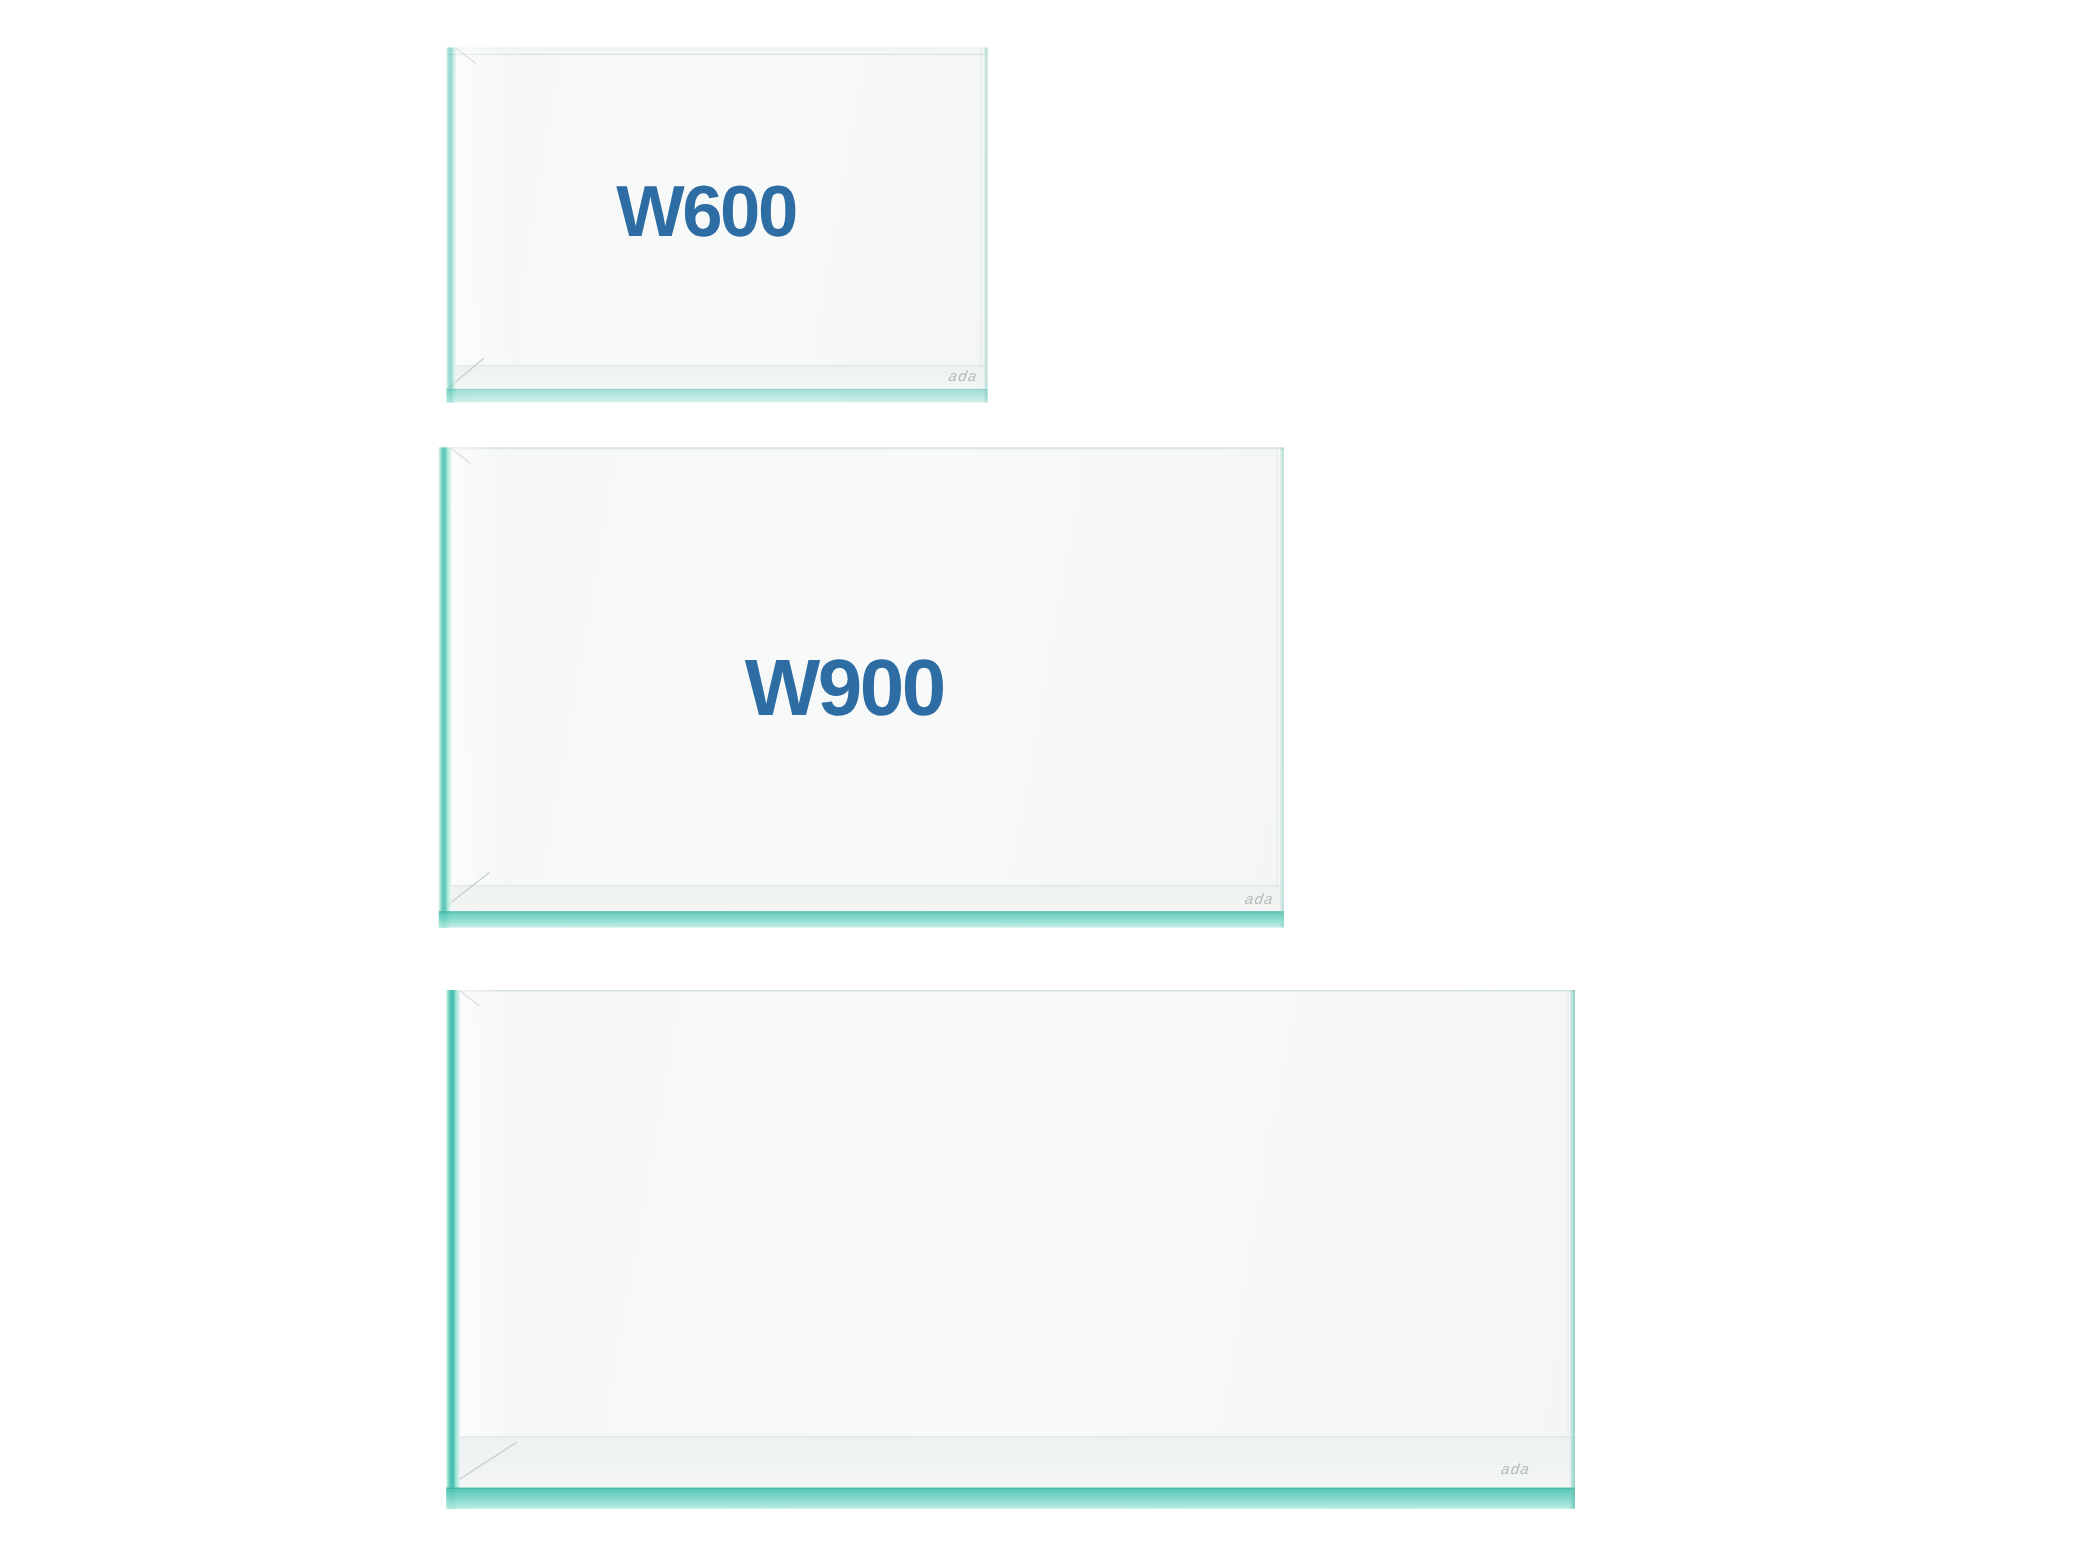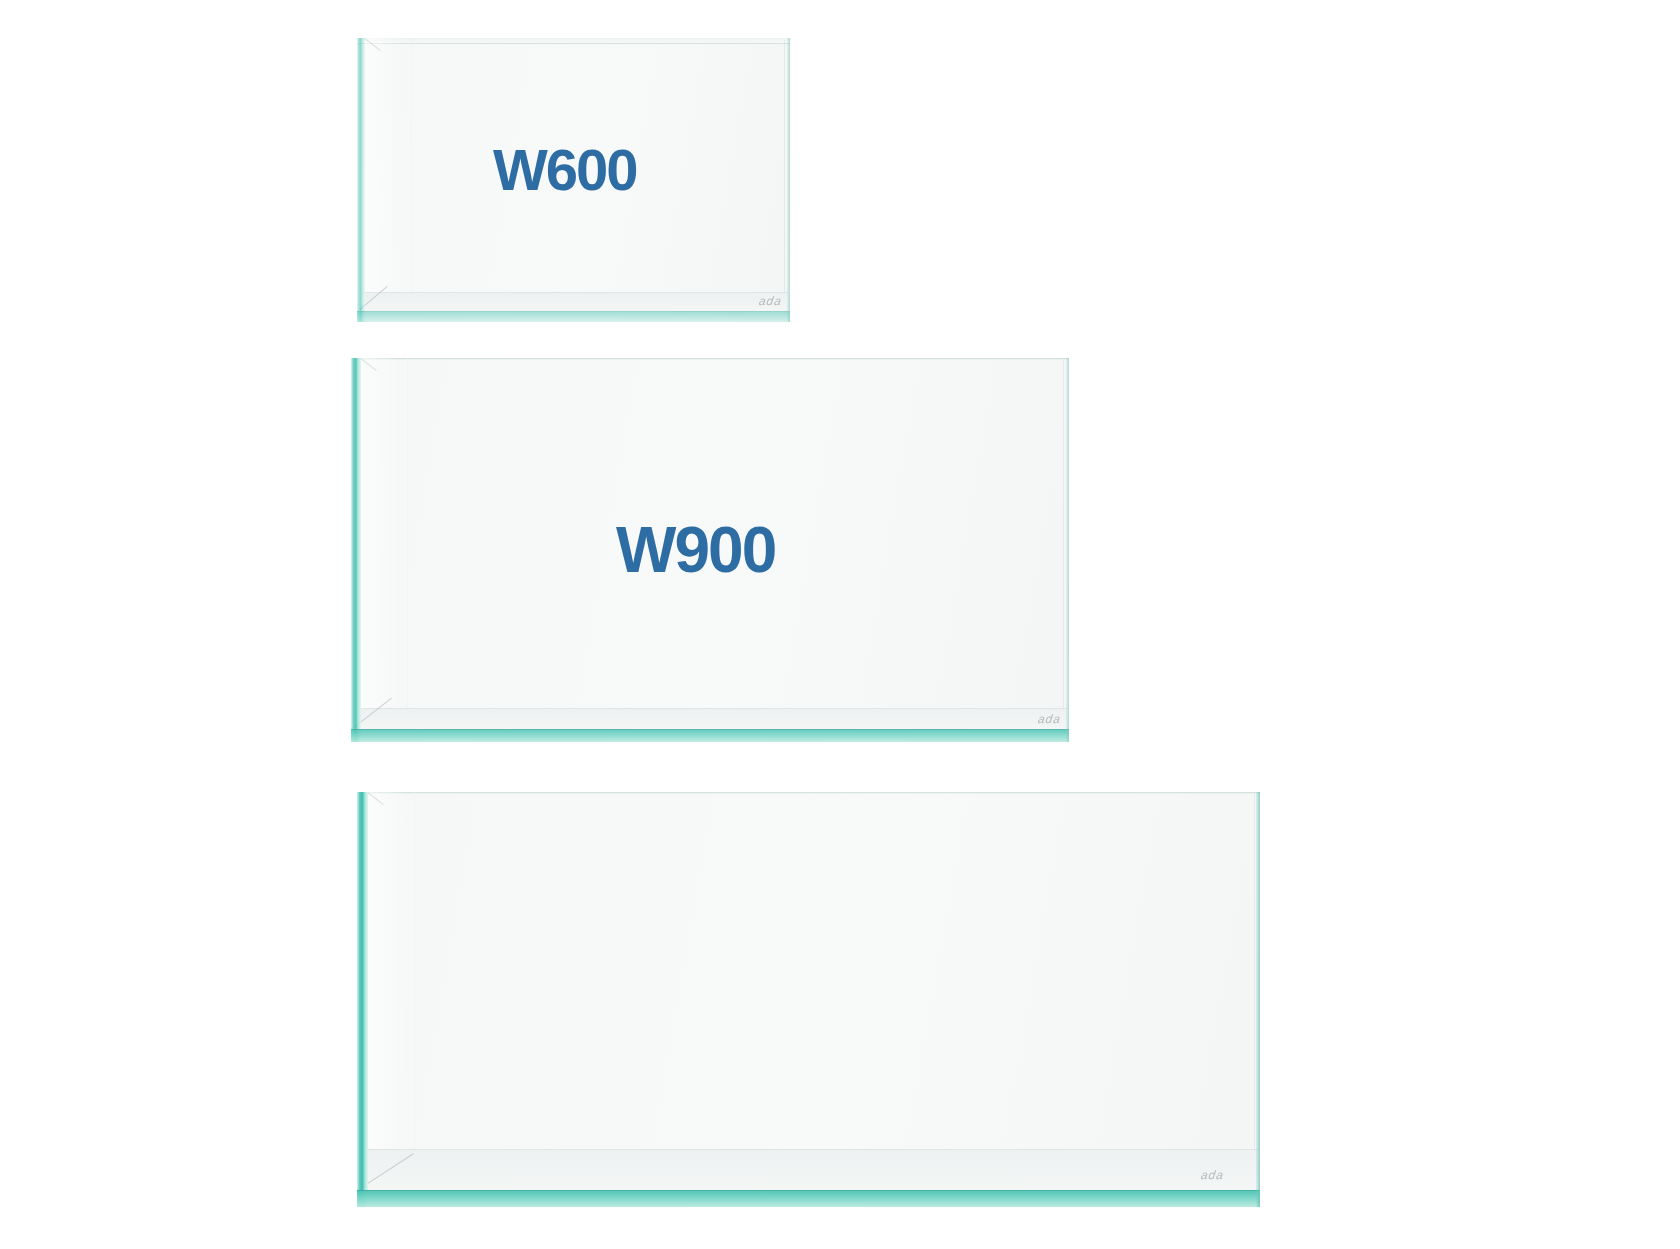--- a/index.html
+++ b/index.html
@@ -14,21 +14,21 @@
     overflow: hidden;
     background: var(--background, #ffffff);
   }
 
   
   .tank {
     position: absolute;
     background: linear-gradient(100deg, #f6f7f7 0%, var(--interior, #f8f9f9) 55%, #f4f6f6 100%);
   }
   .t1 { left: 357px; top: 38px;  width: 433px; height: 284px; --el: 8px;  --eb: 11px; --floor: 18px; }
-  .t2 { left: 351px; top: 358px; width: 676px; height: 384px; padding-left: 42px; --el: 10px; --eb: 13px; --floor: 20px; }
+  .t2 { left: 351px; top: 358px; width: 676px; height: 384px; --el: 10px; --eb: 13px; --floor: 20px; }
   .t3 { left: 357px; top: 792px; width: 903px; height: 415px; --el: 11px; --eb: 17px; --floor: 40px; }
 
   .tank > div { position: absolute; }
 
   
   .edge-left {
     left: 0; top: 0; bottom: 0;
     width: var(--el);
     background: linear-gradient(90deg,
       #d7f3ec 0%, #5cc9ba 25%, #3fbdae 48%, #a5e5d8 72%, #e2f6f1 100%);

